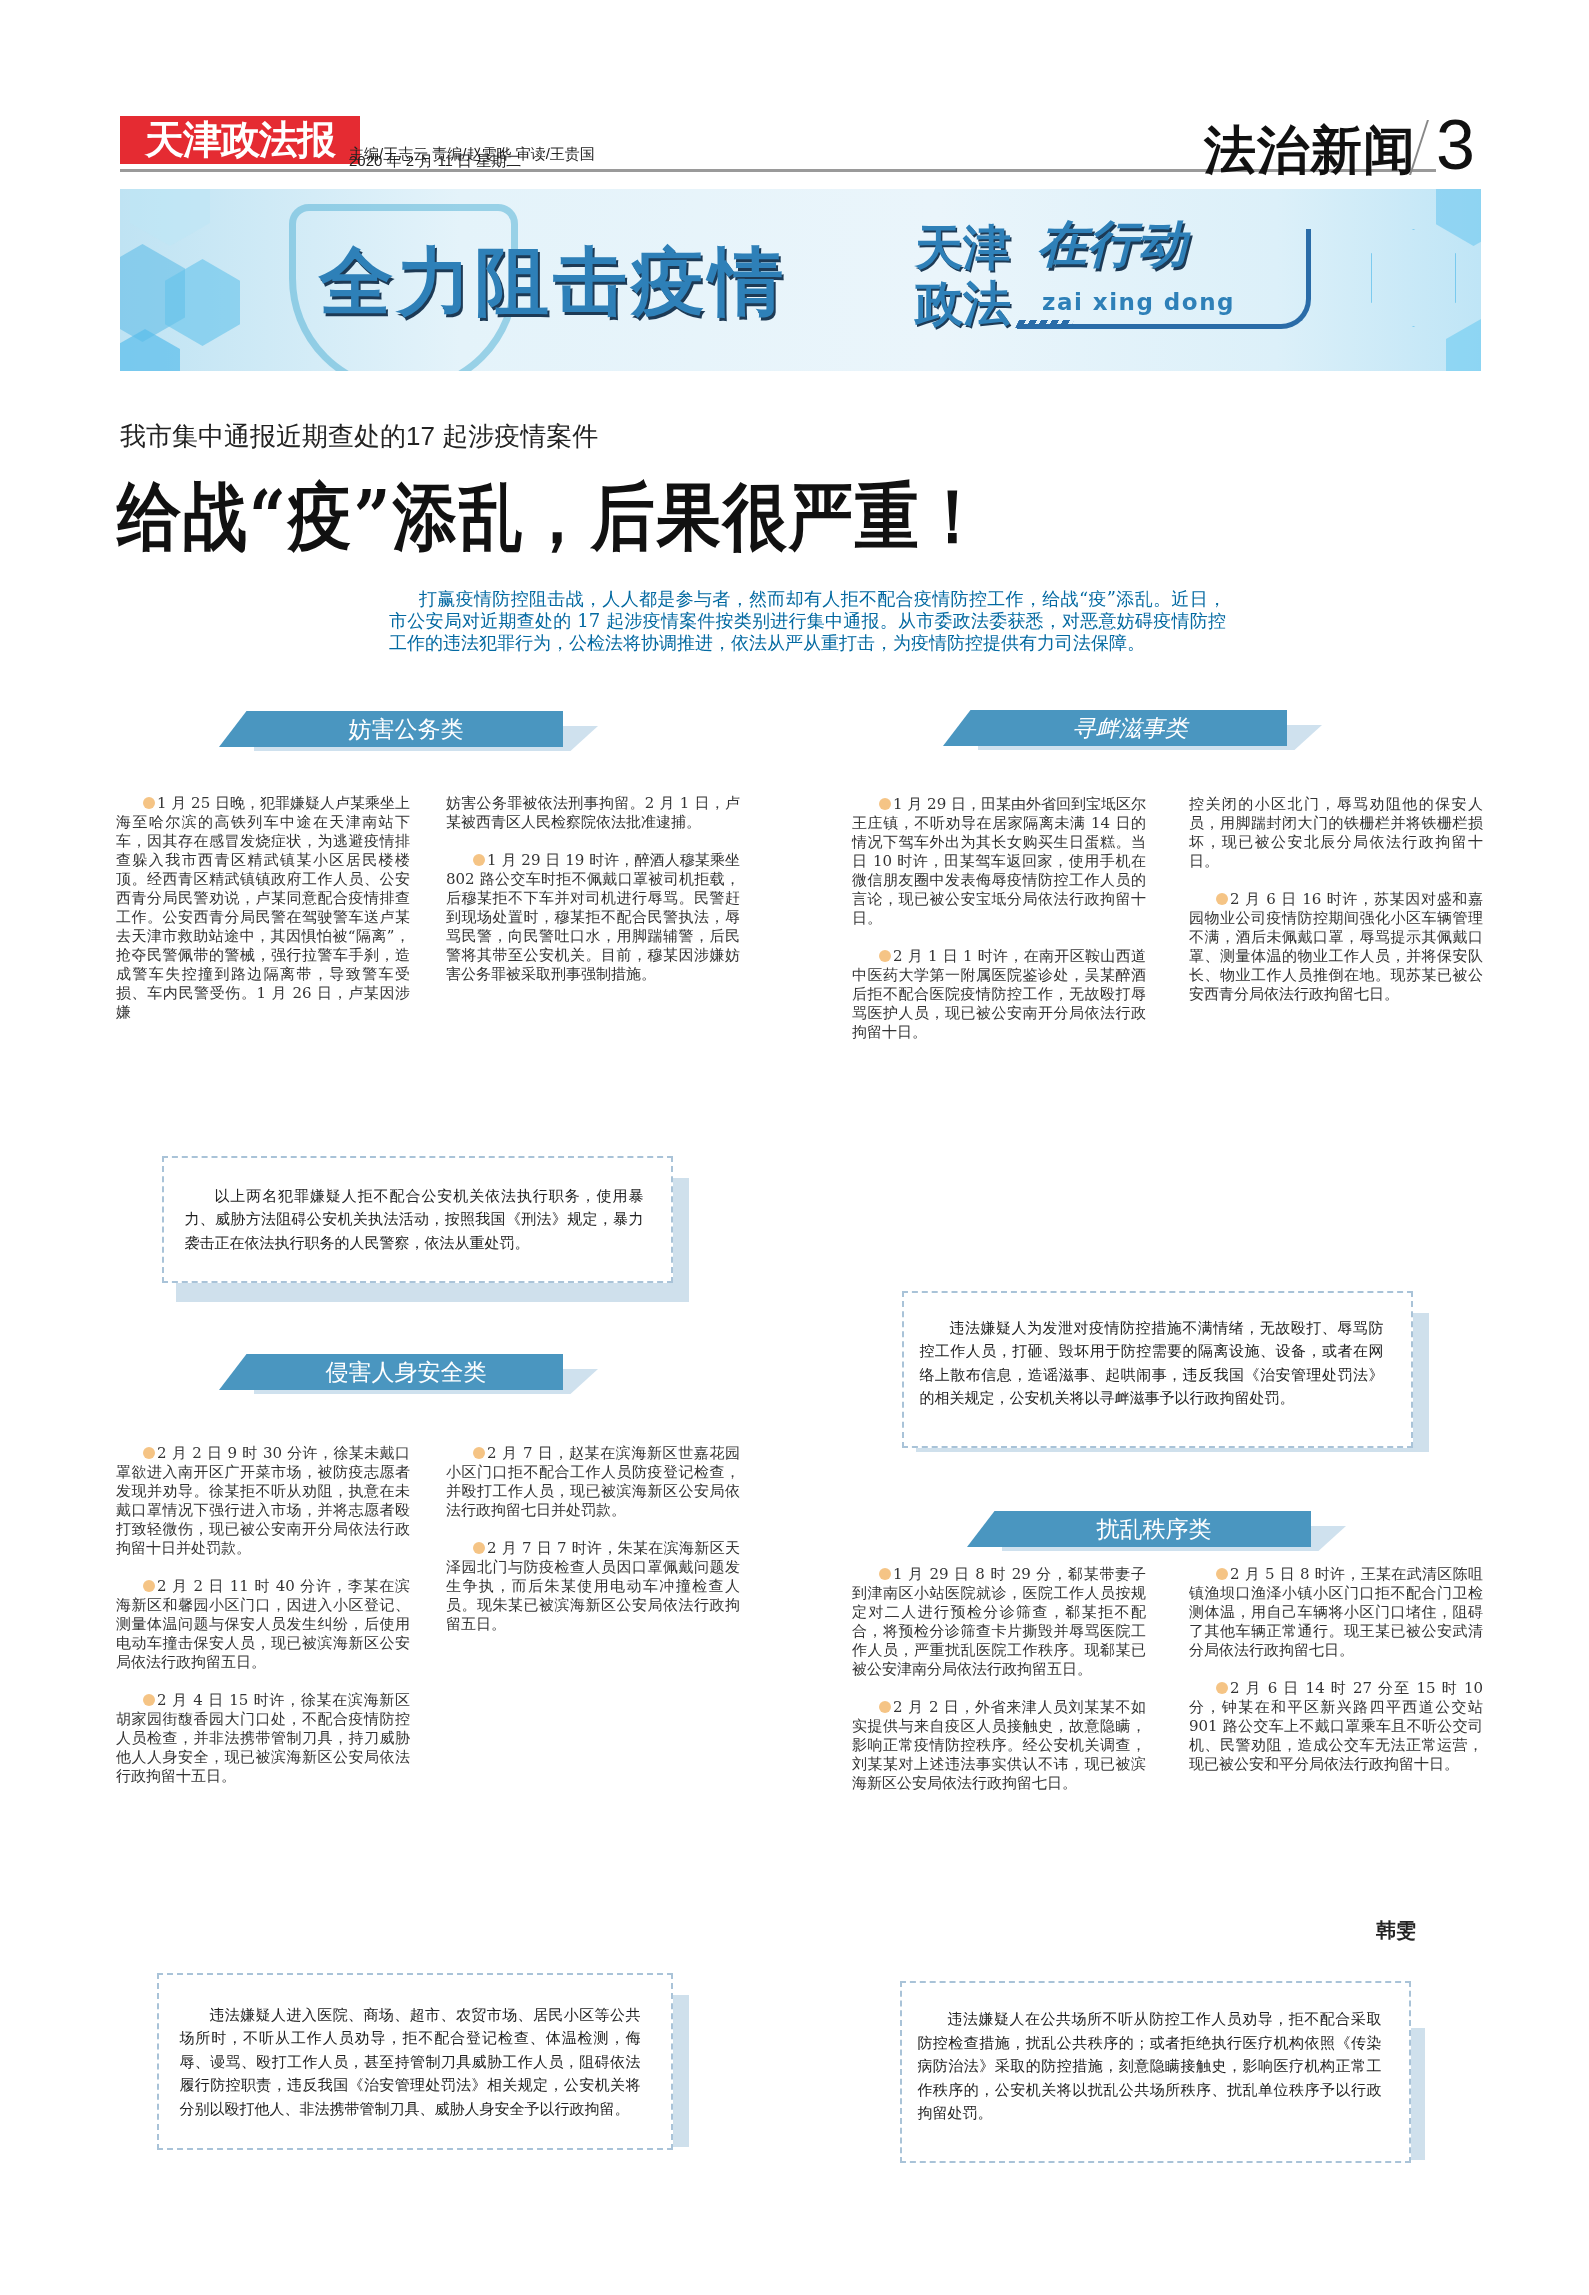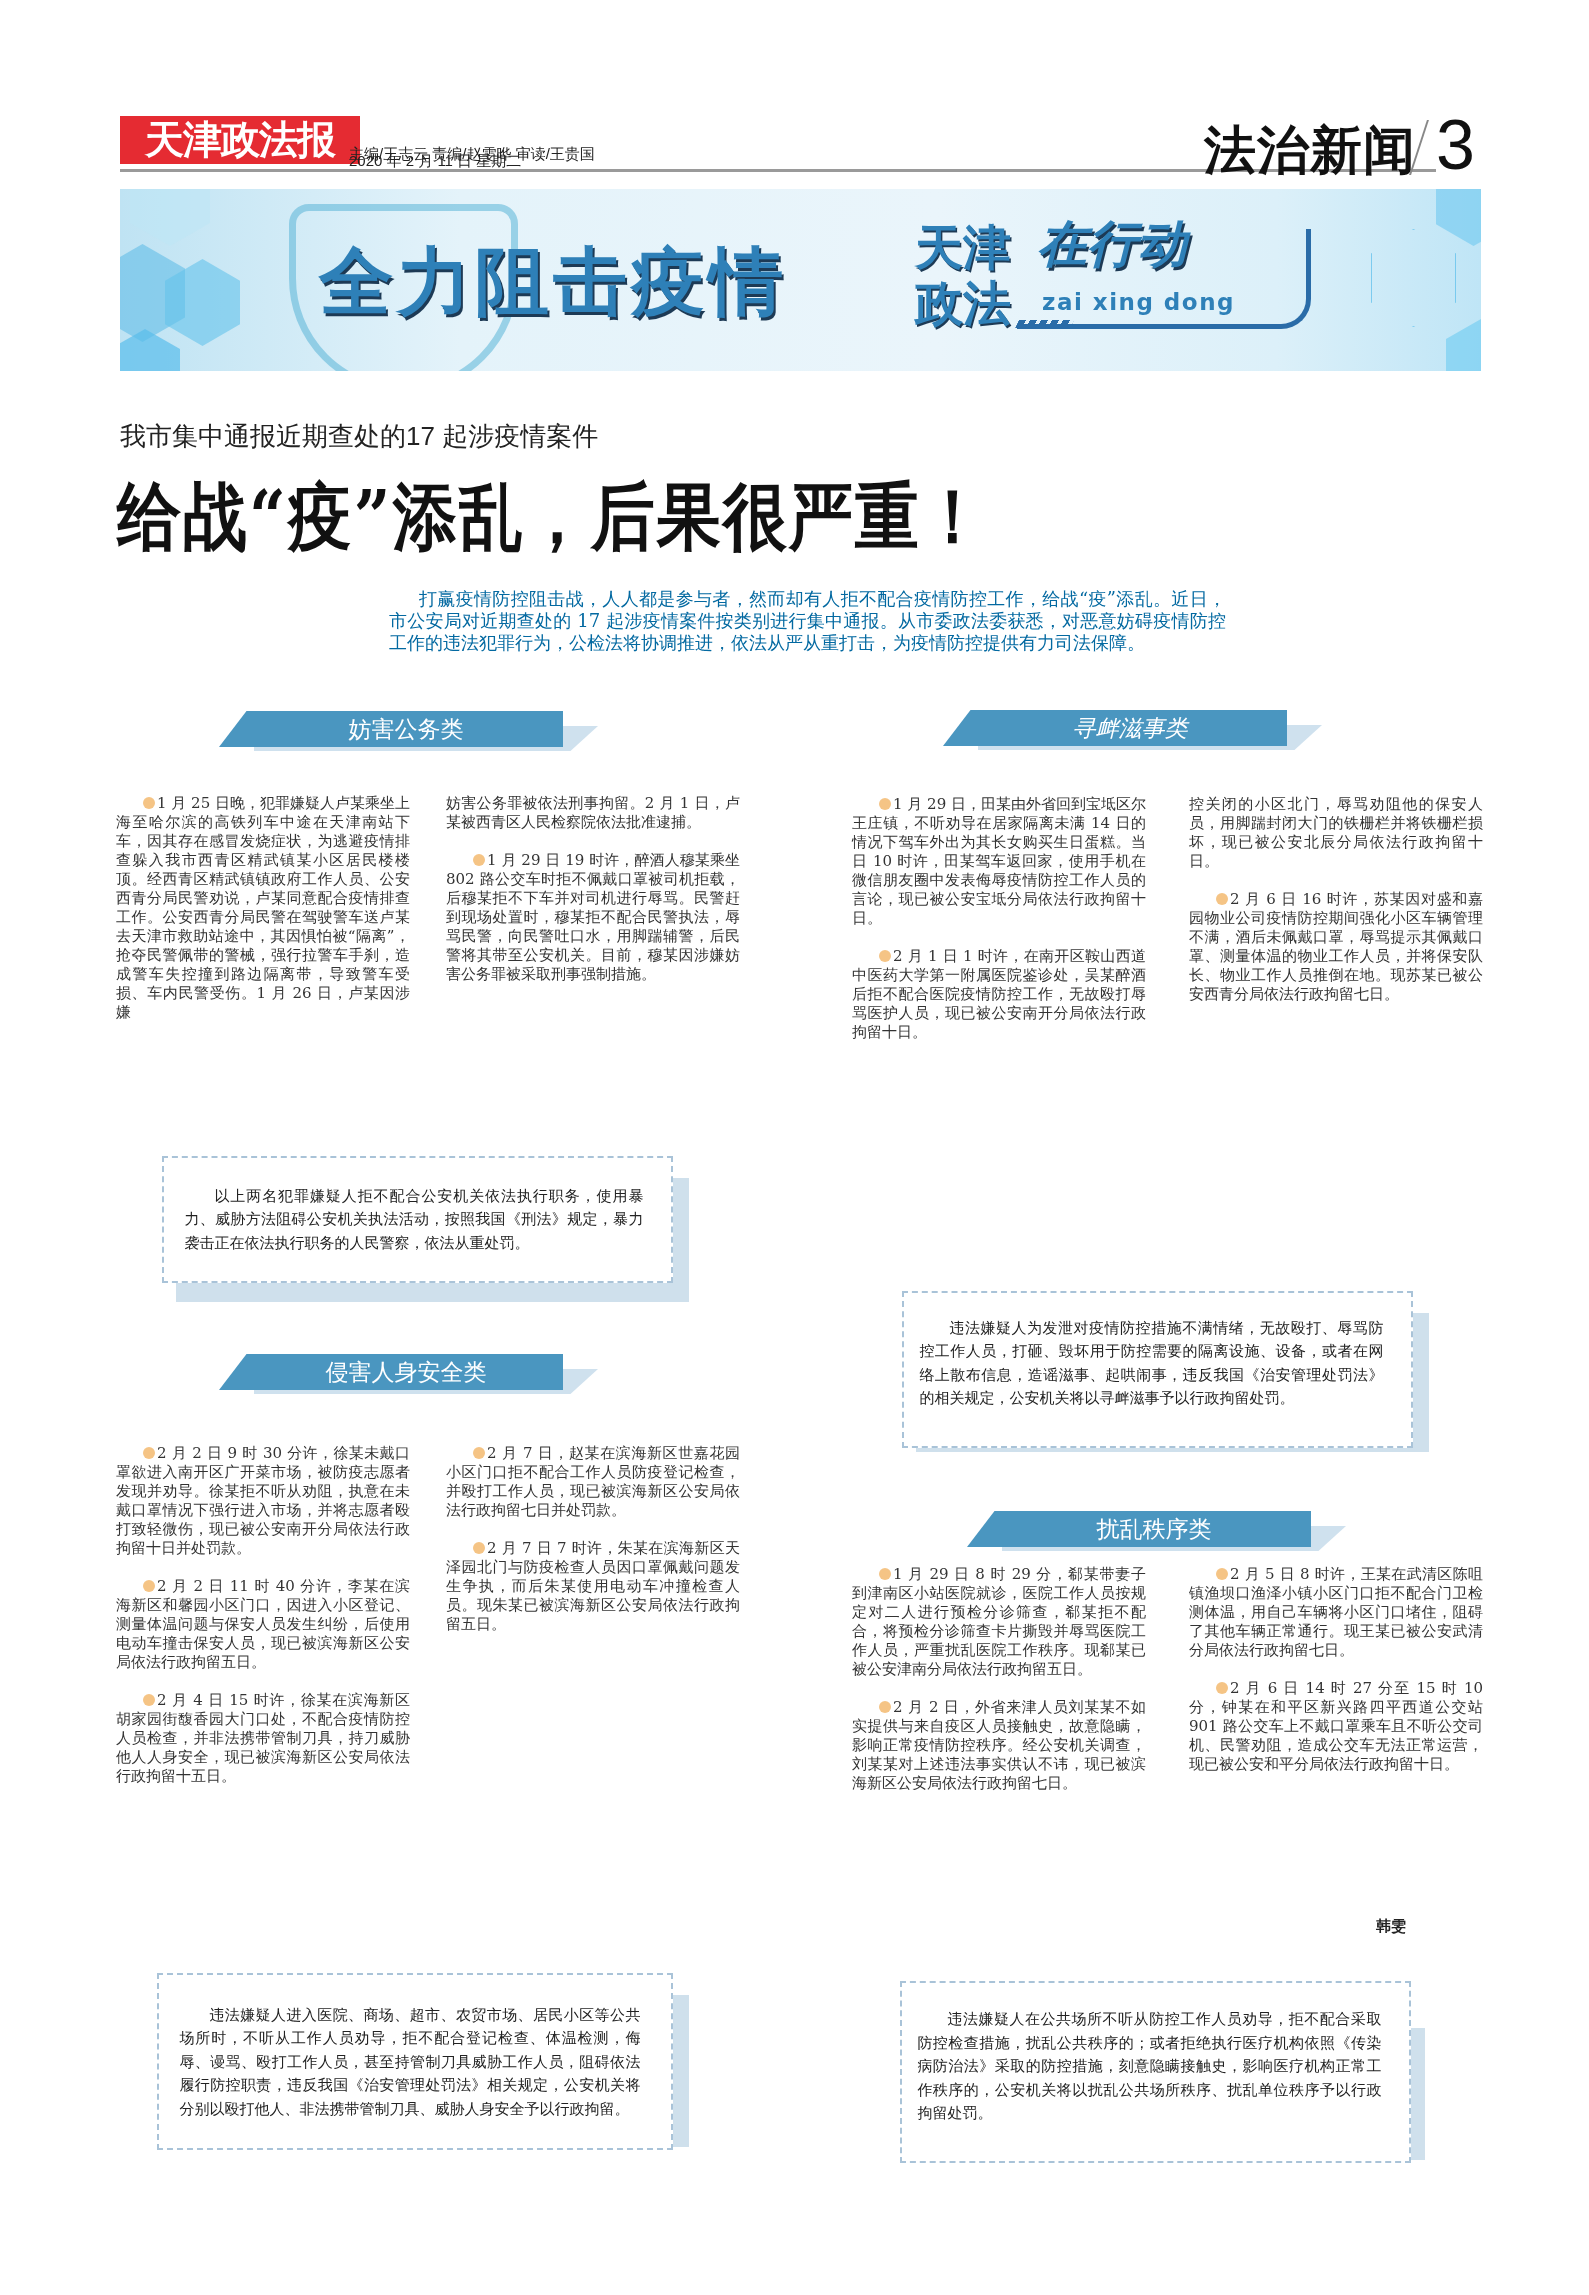--- a/index.html
+++ b/index.html
@@ -63,21 +63,21 @@
     vertical-align: -1px; margin-right: 2px; text-indent: 0; }
   .cont { text-indent: 0; margin-bottom: 19px; }
 
   
   .note { position: absolute; }
   .note .shadow { position: absolute; background: #cfe0ec; }
   .note .frame { position: absolute; background: #fff; border: 2.5px dashed #a9c3d8; }
   .note .txt { position: absolute; font-family: "DejaVu Serif", serif; font-size: 15px; line-height: 23.4px; color: #222;
     text-indent: 30px; text-align: justify; }
 
-  .byline { position: absolute; font-family: "DejaVu Serif", serif; font-size: 15px; font-weight: bold; color: #222; }
+  .byline { position: absolute; font-family: "DejaVu Serif", serif; font-size: 20px; font-weight: bold; color: #222; }
 </style>
 </head>
 <body>
 
 <div class="abs logo">天津政法报</div>
 <div class="abs meta l1">2020 年 2 月 11 日  星期二</div>
 <div class="abs meta l2">主编/王志云  责编/赵雯晔  审读/王贵国</div>
 <div class="abs hdr-rule"></div>
 <div class="abs section-name">法治新闻</div>
 <div class="abs slash"></div>

